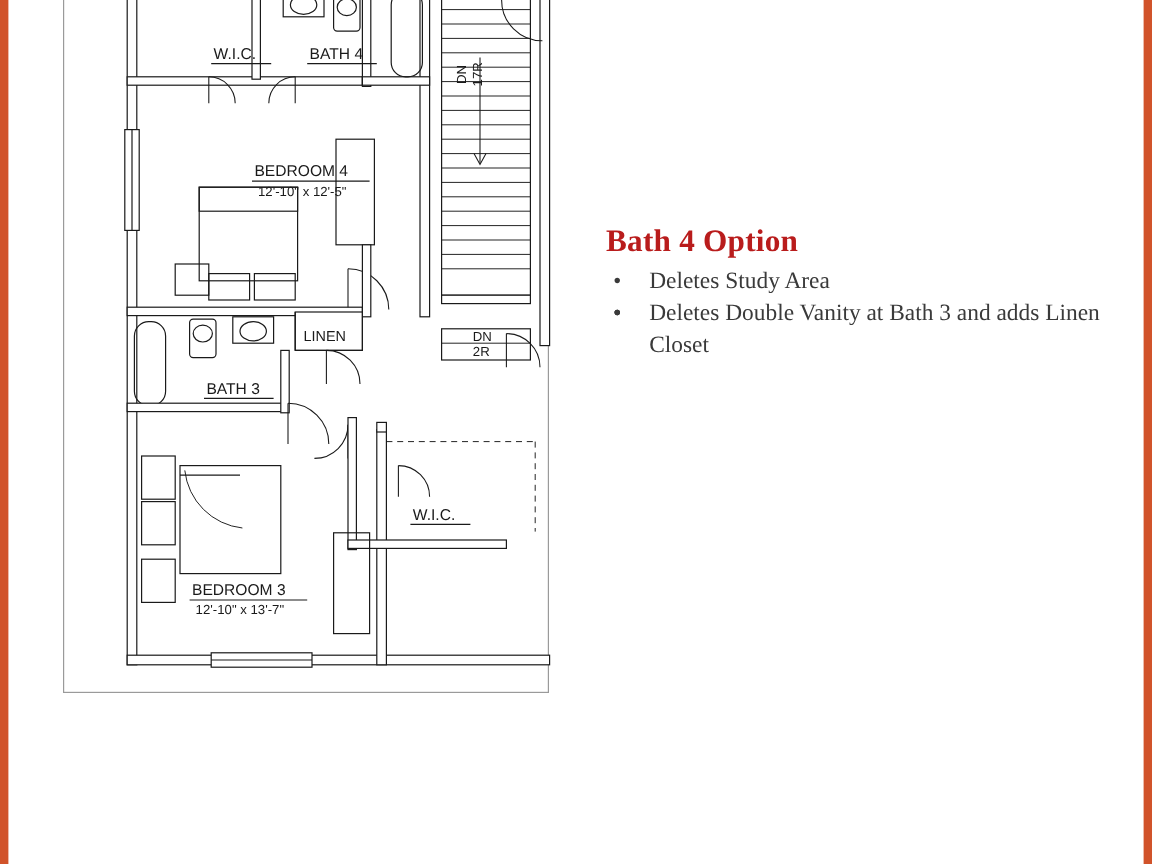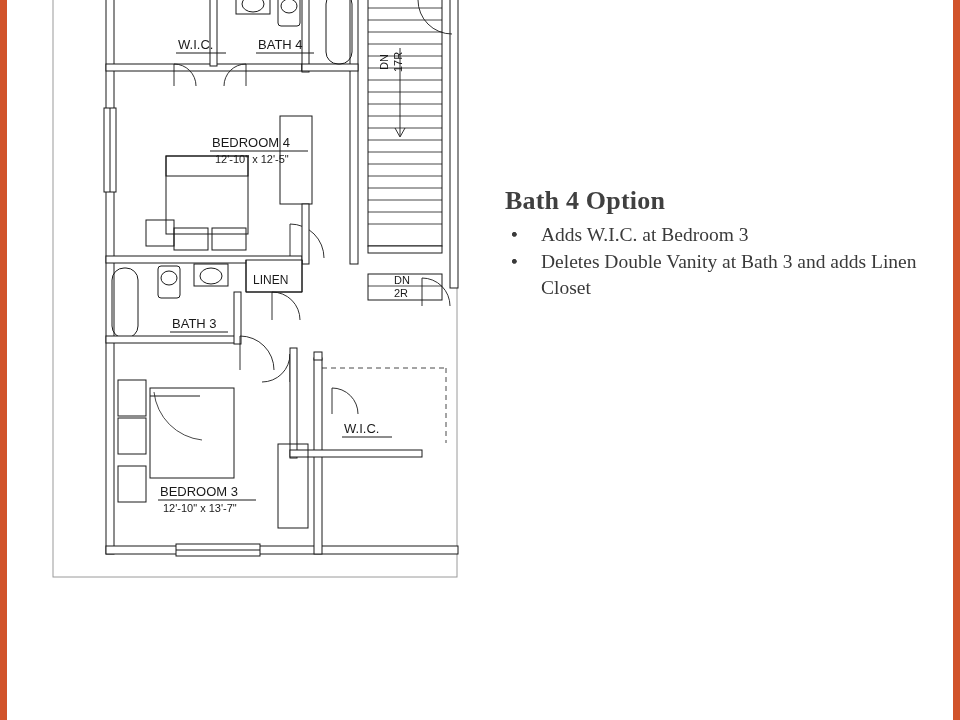--- a/index.html
+++ b/index.html
@@ -39,21 +39,21 @@
   
   #notes {
     position: absolute;
     left: 505px;
     top: 186px;
     width: 420px;
   }
   #notes .notes-title {
     font-family: "Liberation Serif", serif;
     font-size: 26px;
-    color: #404040;
+    color: #b91c1c;
     margin: 0 0 6px 0;
     letter-spacing: 0.2px;
   }
   #notes ul {
     list-style: none;
     margin: 0;
     padding: 0;
   }
   #notes li {
     position: relative;
@@ -246,24 +246,24 @@
         <text x="344" y="309" font-size="11">2R</text>
       </g>
     </svg>
   </div>
 
   <div id="notes">
     <h1 class="notes-title">Bath 4 Option</h1>
     <ul>
       <li>
         <span class="bullet">•</span>
-      </li>
-      <li>
-        <span class="bullet">•</span>
-        <span>Adds W.I.C. at Bedroom 3</span>
+        <span>Deletes Study Area</span>
+      </li>
+      <li>
+        <span class="bullet">•</span>
       </li>
       <li>
         <span class="bullet">•</span>
       </li>
       <li>
         <span class="bullet">•</span>
         <span>Deletes Double Vanity at Bath 3 and adds Linen Closet</span>
       </li>
     </ul>
   </div>

